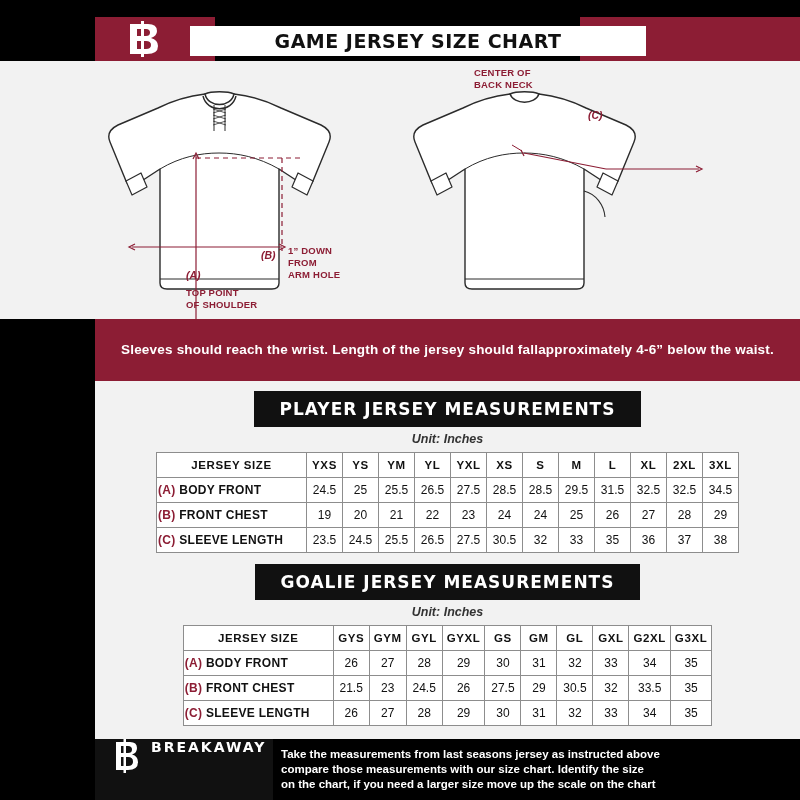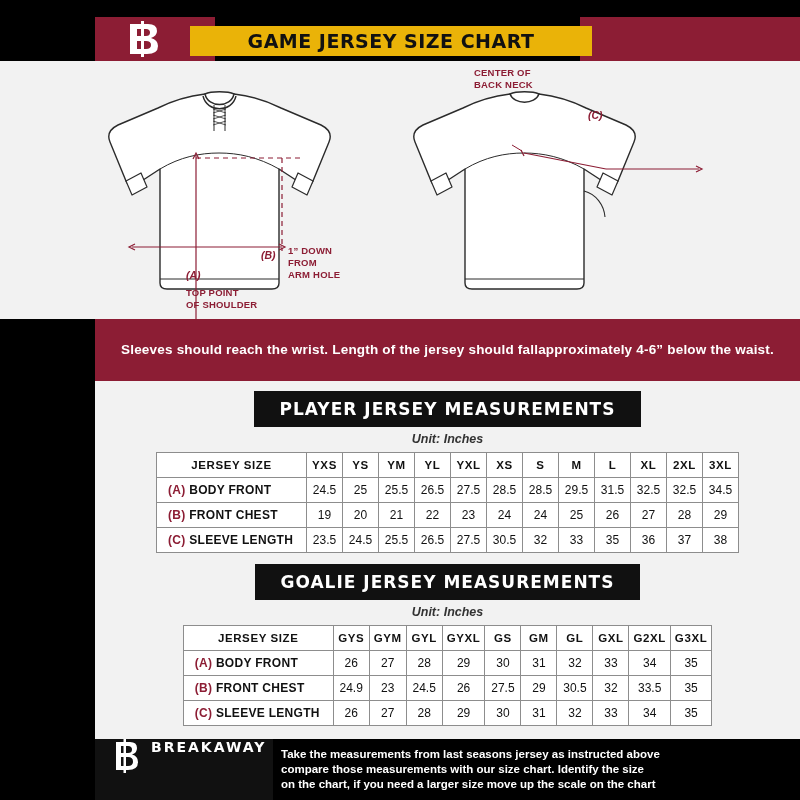--- a/index.html
+++ b/index.html
@@ -21,22 +21,22 @@
   }
   .topband .maroon-left {
     position: absolute; left: 95px; top: 0; width: 120px; height: 44px;
     background: #8c1d34;
   }
   .topband .maroon-right {
     position: absolute; left: 580px; top: 0; width: 220px; height: 44px;
     background: #8c1d34;
   }
   .title-plate {
-    position: absolute; left: 190px; top: 26px; width: 402px; height: 30px;
-    background: #eab308;
+    position: absolute; left: 190px; top: 26px; width: 456px; height: 30px;
+    background: #ffffff;
     display: flex; align-items: center; justify-content: center;
   }
   .title-plate .title {
     font-family: "DejaVu Sans", sans-serif;
     font-weight: bold;
     font-size: 19px;
     letter-spacing: 0.5px;
     color: #111;
   }
   
@@ -91,21 +91,21 @@
     font-size: 12px;
     color: #111;
     height: 25px;
     text-align: center;
     font-weight: bold;
     padding: 0 4px;
     background: #fff;
   }
   table.sz td.rowlab {
     text-align: left;
-    padding-left: 11px;
+    padding-left: 1px;
     width: 150px;
     letter-spacing: .3px;
   }
   table.sz td.rowlab .tag { color: #8c1d34; font-weight: bold; }
   table.sz th.hdr {
     font-size: 11.5px;
     letter-spacing: .6px;
   }
   table.sz th.szlab { width: 150px; }
   table.sz td.val { width: 36px; font-weight: normal; }
@@ -394,21 +394,21 @@
             <td class="val">29</td>
             <td class="val">30</td>
             <td class="val">31</td>
             <td class="val">32</td>
             <td class="val">33</td>
             <td class="val">34</td>
             <td class="val">35</td>
           </tr>
           <tr>
             <td class="rowlab"><span class="tag">(B)</span> <span>FRONT CHEST</span></td>
-            <td class="val">24.9</td>
+            <td class="val">21.5</td>
             <td class="val">23</td>
             <td class="val">24.5</td>
             <td class="val">26</td>
             <td class="val">27.5</td>
             <td class="val">29</td>
             <td class="val">30.5</td>
             <td class="val">32</td>
             <td class="val">33.5</td>
             <td class="val">35</td>
           </tr>

